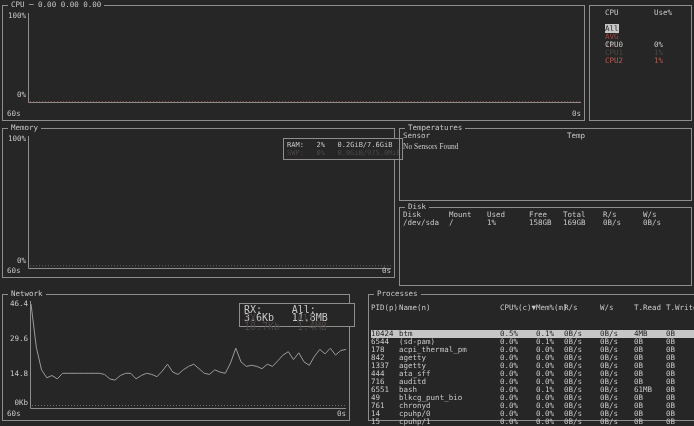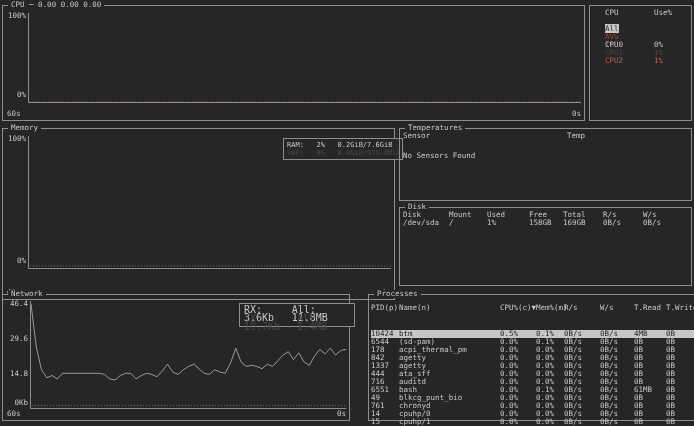--- a/index.html
+++ b/index.html
@@ -16,21 +16,21 @@
   .panel-title{position:absolute;top:-5px;left:5px;background:var(--bg);padding:0 3px;white-space:pre;}
   .pre{white-space:pre;}
   svg.plot{position:absolute;left:0;top:0;}
   .axis{stroke:var(--border);stroke-width:1;fill:none;}
   .ylab{position:absolute;left:1px;width:22px;text-align:right;}
   .xlab-l{position:absolute;bottom:2px;left:4px;}
   .xlab-r{position:absolute;bottom:2px;right:3px;}
   
   #cpu-panel{left:2px;top:5px;width:583px;height:116px;padding-left:12px;}
   #cpu-legend{left:589px;top:5px;width:103px;height:116px;padding:3px 15px;}
-  #memory-panel{left:2px;top:128px;width:393px;height:172px;}
+  #memory-panel{left:2px;top:128px;width:393px;height:150px;}
   #temp-panel{left:399px;top:128px;width:293px;height:73px;padding:3px 3px;}
   #disk-panel{left:399px;top:207px;width:293px;height:79px;padding:3px 3px;}
   #network-panel{left:2px;top:294px;width:348px;height:127px;}
   #proc-panel{left:368px;top:294px;width:338px;height:127px;padding:9px 2px;}
   
   .cl-row{display:flex;height:8px;white-space:pre;}
   .cl-name{width:49px;}
   .cl-use{flex:1;}
   #cpu-legend-rows{margin-top:8px;}
   .cl-row.red{color:var(--red);flex-direction:column;}
@@ -41,21 +41,21 @@
   #mem-legend{position:absolute;left:280px;top:9px;width:112px;border:1px solid var(--border);padding:2px 3px;background:var(--bg);font-size:7px;}
   #mem-legend .dimline{color:var(--dim);}
   
   #net-legend{position:absolute;left:236px;top:8px;width:106px;border:1px solid var(--border);padding:2px 4px;background:var(--bg);font-size:10px;}
   .nl-row{display:flex;justify-content:space-between;height:9px;}
   .nl-row.dimline{color:var(--dim);}
   
   .t-row{display:flex;white-space:pre;height:8px;}
   .t-sensor{width:164px;}
   .t-temp{flex:1;}
-  .t-empty{margin-top:12px;}
+  .t-empty{margin-top:3px;font-family:Liberation Serif, serif;}
   
   .d-row{display:flex;white-space:pre;height:8px;}
   .d-c0{width:46px}.d-c1{width:38px}.d-c2{width:42px}.d-c3{width:34px}.d-c4{width:40px}.d-c5{width:40px}.d-c6{flex:1}
   #disk-rows{}
   
   .p-row{display:flex;white-space:pre;height:8px;line-height:8px;}
   .p-head{margin-bottom:18px;}
   .c-pid{width:28px}.c-name{width:101px}.c-cpu{width:36px}.c-mem{width:28px}.c-r{width:36px}.c-w{width:34px}.c-tr{width:32px}.c-tw{width:30px}
   .p-row.sel{background:var(--sel-bg);color:var(--sel-text);}
 </style>

